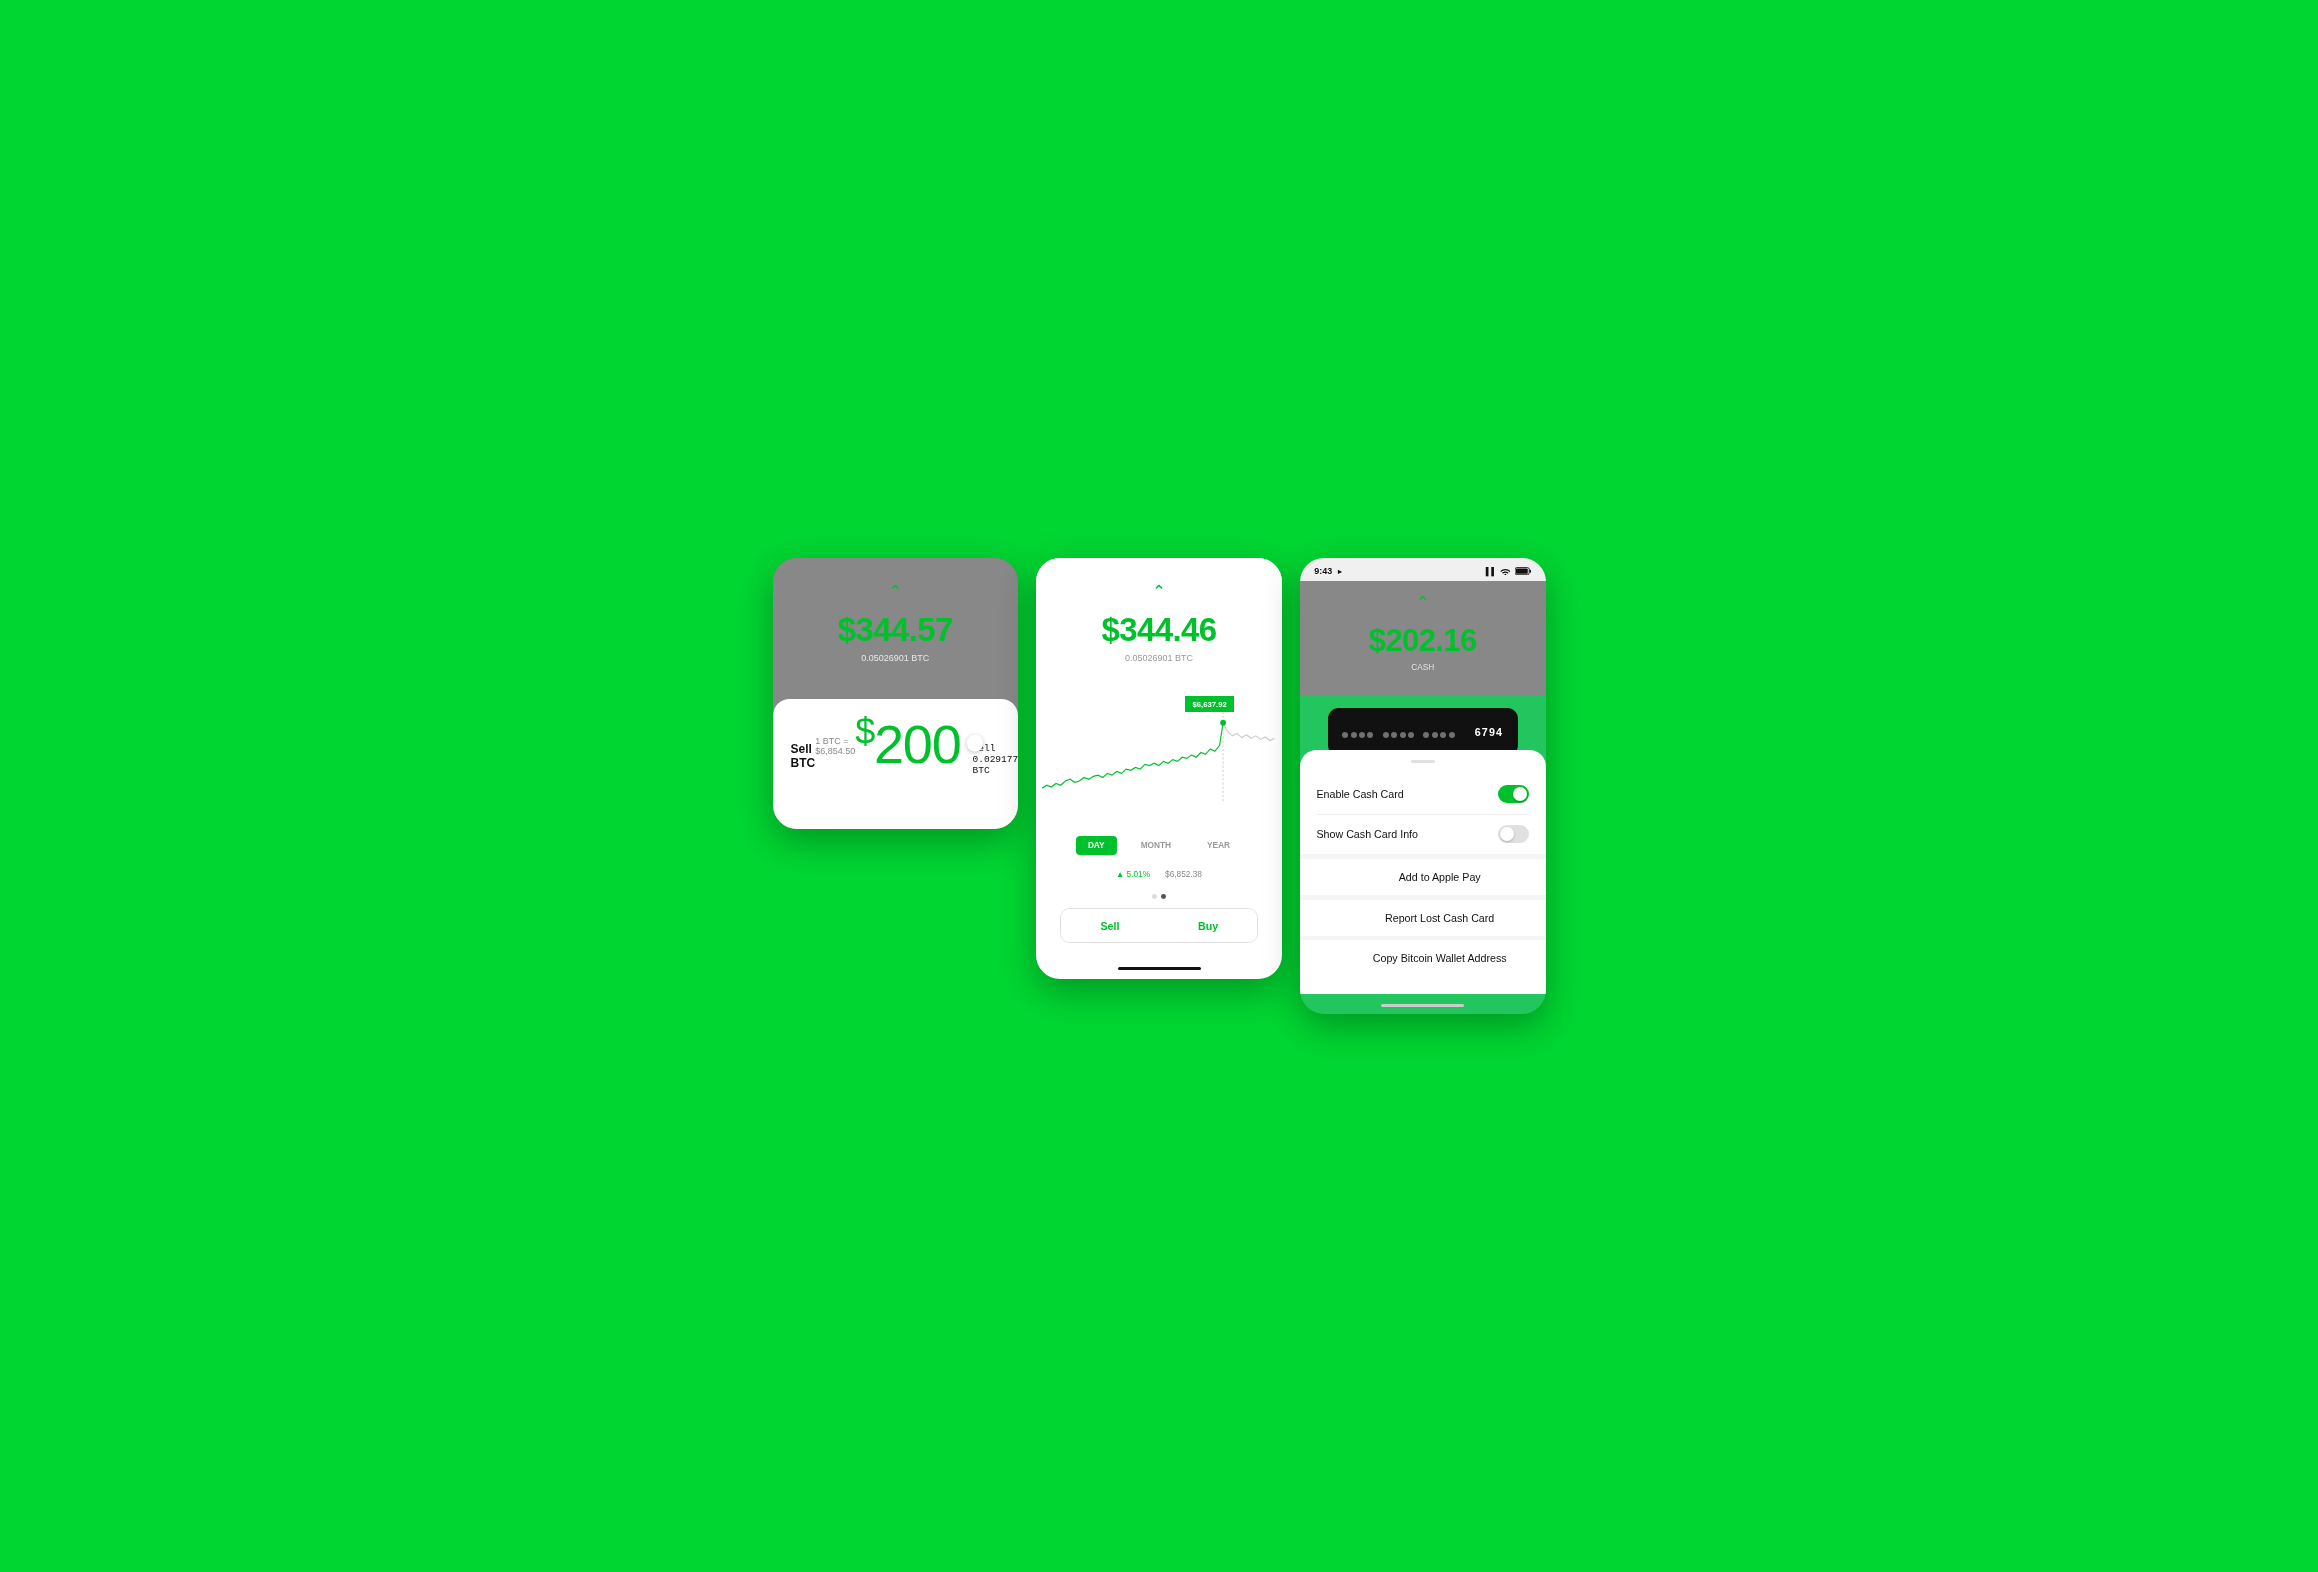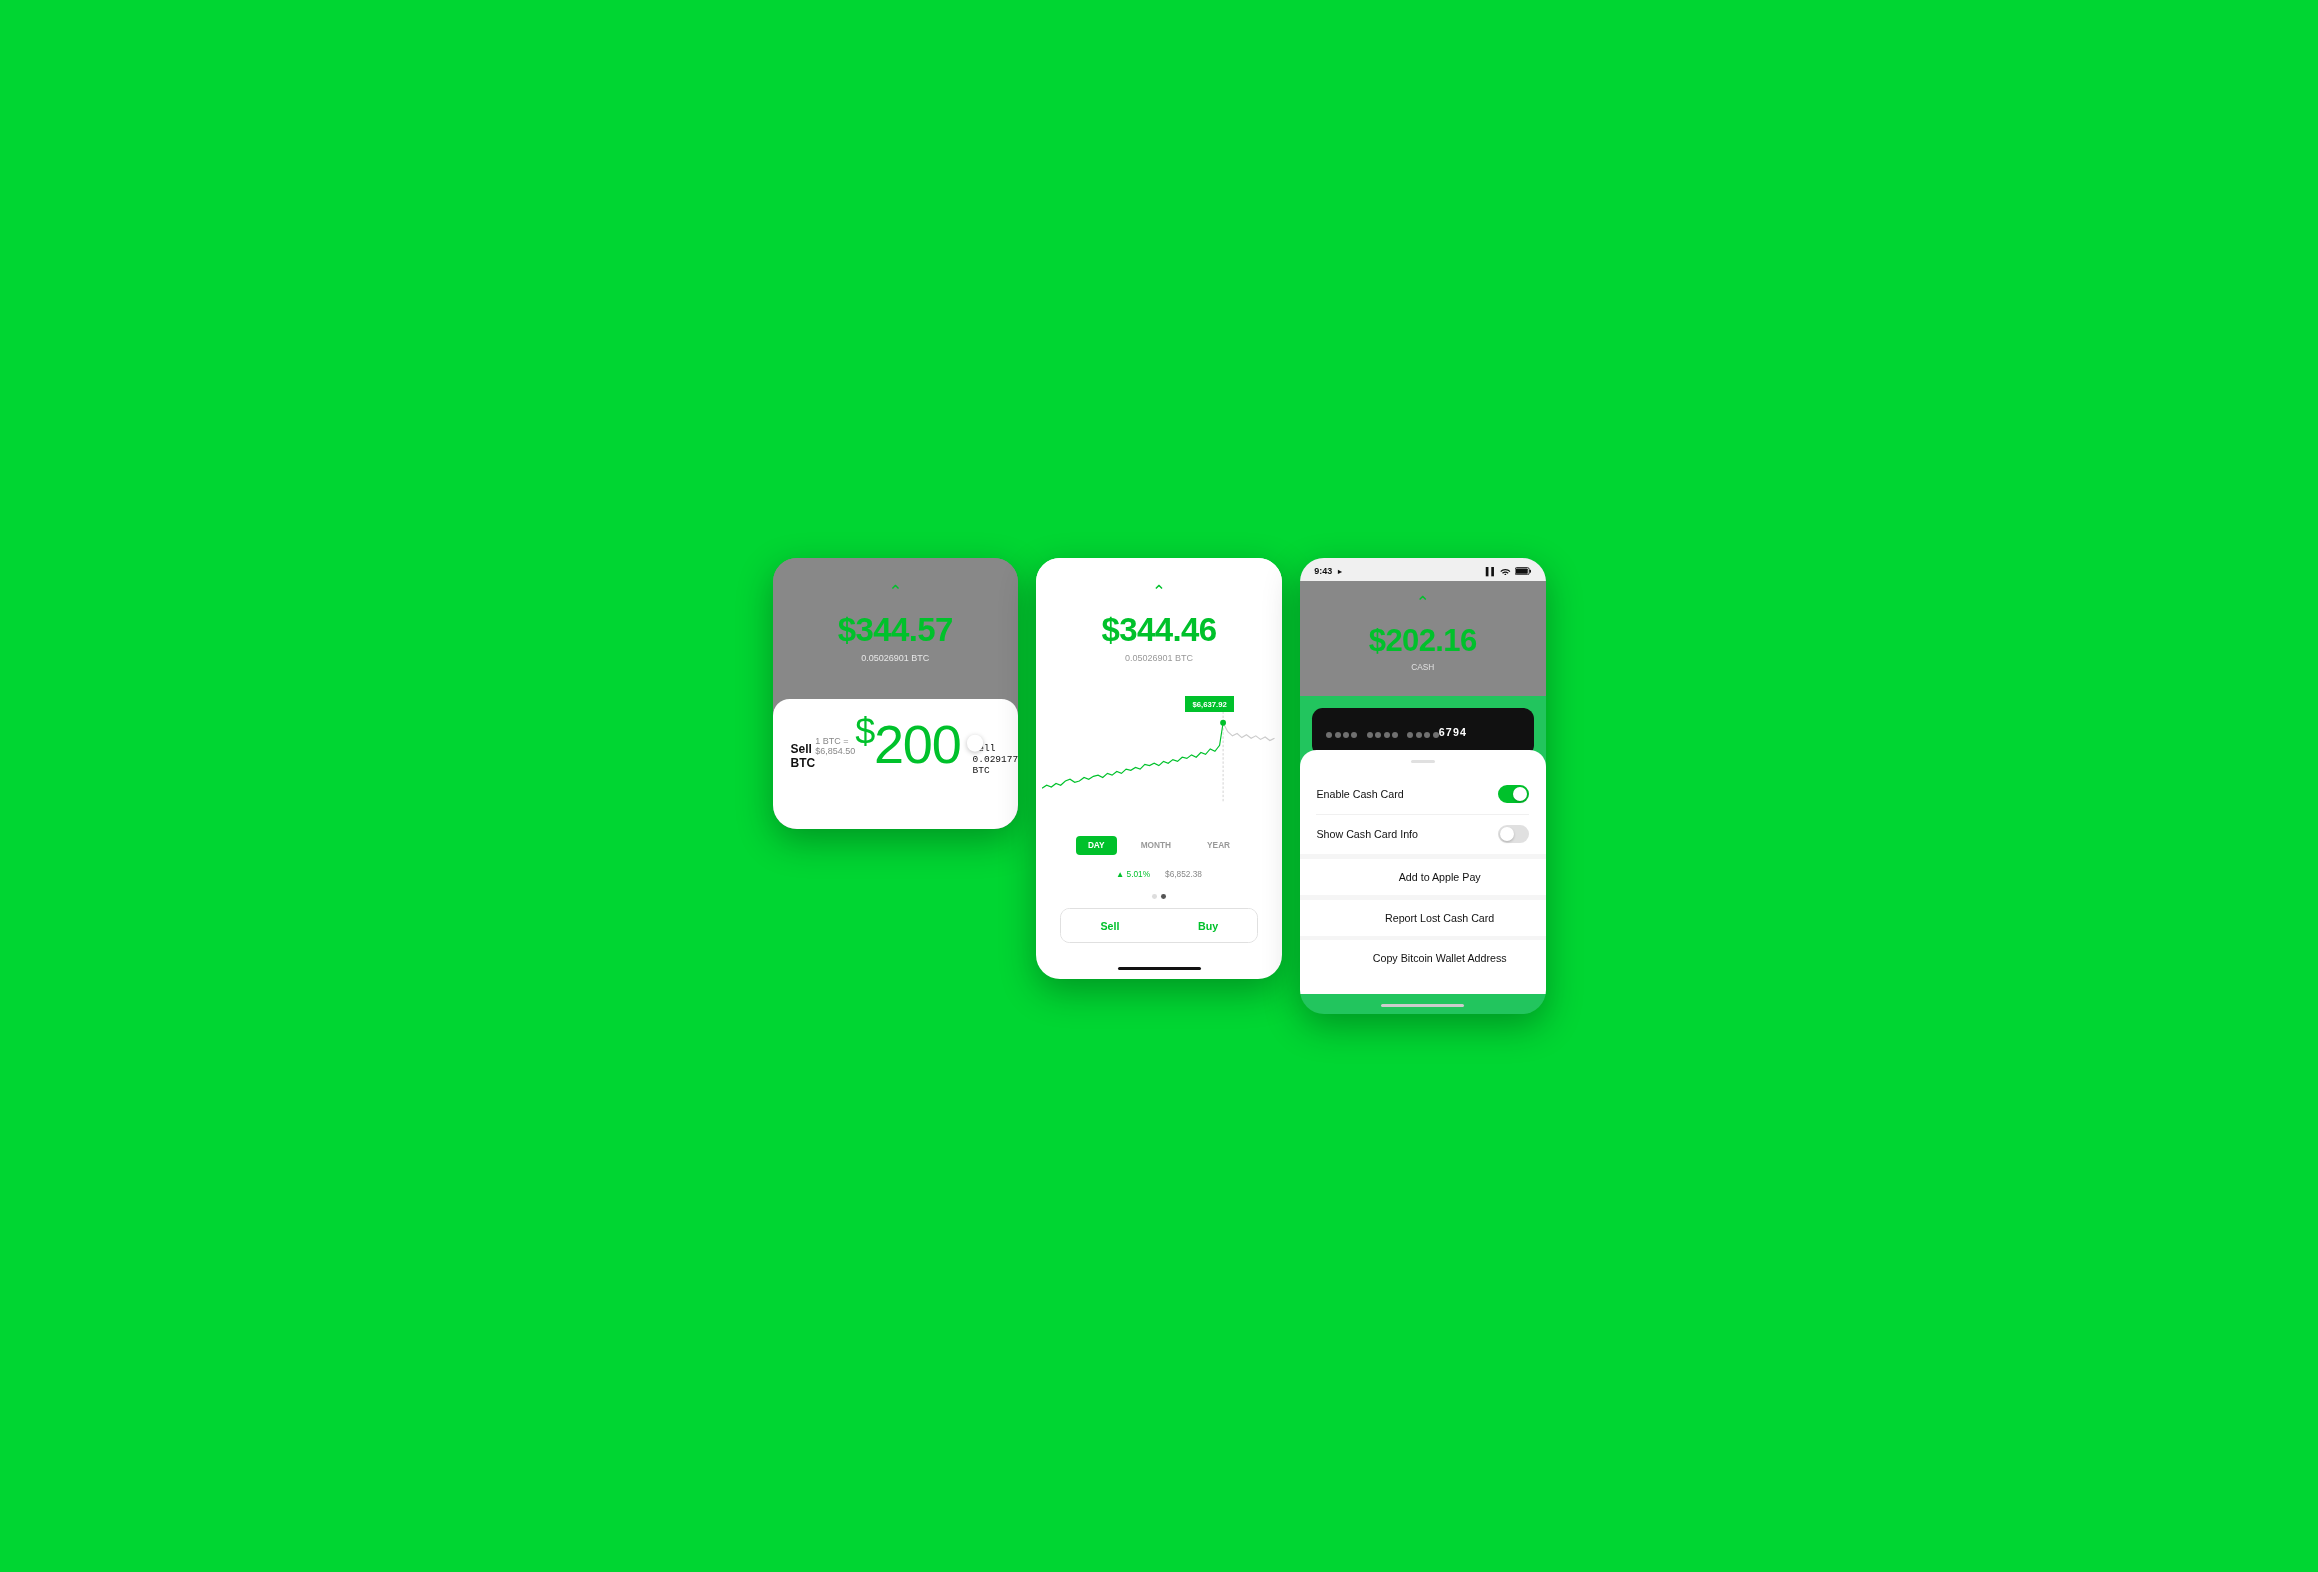--- a/index.html
+++ b/index.html
@@ -311,25 +311,26 @@
       font-size: 31px;
       font-weight: 700;
       letter-spacing: -0.6px;
     }
     .cash-label {
       color: rgba(255,255,255,0.75);
       font-size: 8.3px;
       margin-top: 3.6px;
     }
     .card-visual {
-      margin: 12px 12px 0;
+      margin: 12px 28px 0;
       background: #111;
       border-radius: 10.7px;
       padding: 18px 14.3px;
       display: flex;
+      justify-content: space-between;
       align-items: flex-end;
     }
     .card-dot {
       width: 6px;
       height: 6px;
       border-radius: 50%;
       background: rgba(255,255,255,0.4);
     }
     .card-number-end {
       color: white;

